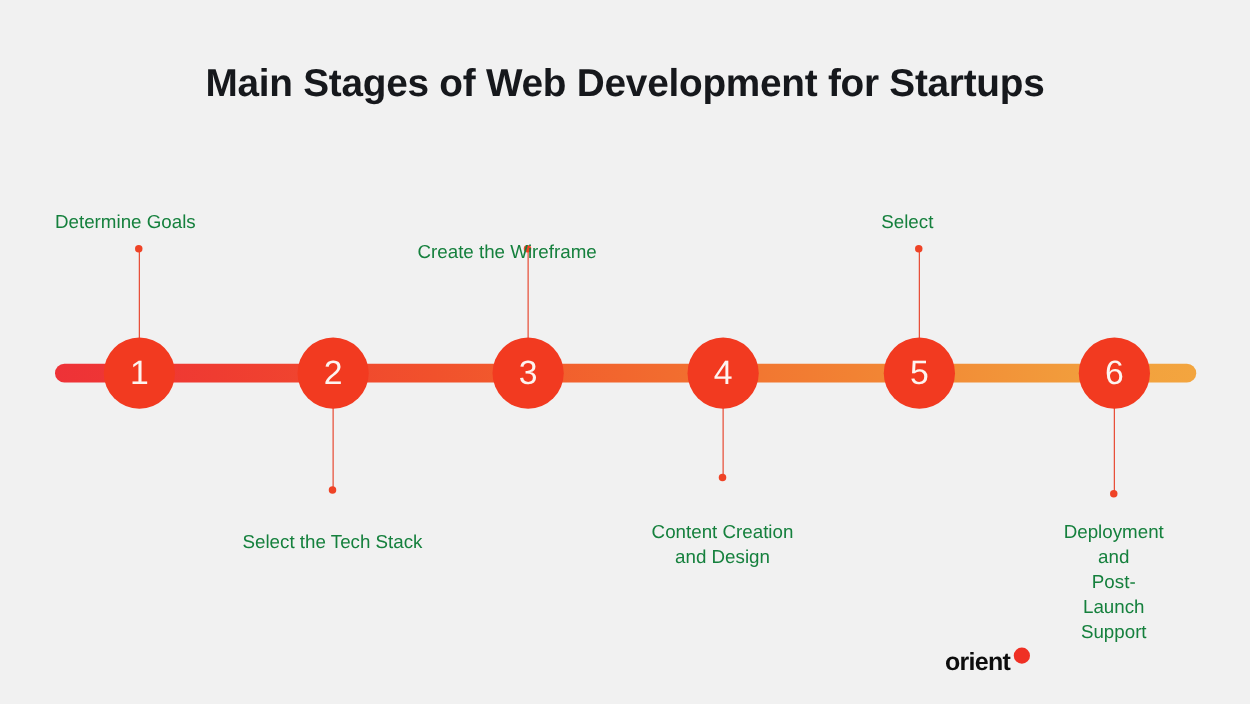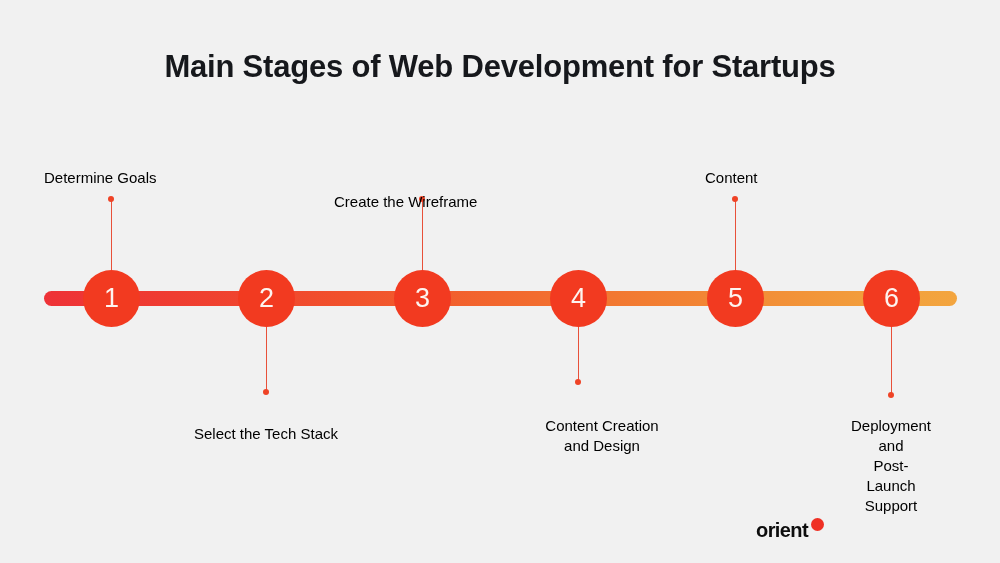--- a/index.html
+++ b/index.html
@@ -95,30 +95,30 @@
   .stem-dot.dn-2 { left: 266px; top: 389px; }
   .stem.dn-4 { left: 578px; top: 326px; height: 55px; }
   .stem-dot.dn-4 { left: 578px; top: 379px; }
   .stem.dn-6 { left: 891px; top: 326px; height: 68px; }
   .stem-dot.dn-6 { left: 891px; top: 392px; }
 
   
   .label {
     position: absolute;
     font-size: 15px;
-    color: #000000;
+    color: #15803d;
     line-height: 20px;
     white-space: pre-line;
   }
   .label.top-1  { left: 44px;  top: 168px; }
   .label.top-3  { left: 334px; top: 168px; margin-top: 24px; }
   .label.top-5  { left: 705px; top: 168px; }
 
   .label.bot-2  { left: 266px; top: 424px; transform: translateX(-50%); text-align: center; }
-  .label.bot-4  { left: 578px; top: 416px; transform: translateX(-50%); text-align: center; margin-left: 24px; }
+  .label.bot-4  { left: 578px; top: 416px; transform: translateX(-50%); text-align: center; }
   .label.bot-6  { left: 891px; top: 416px; transform: translateX(-50%); text-align: center; }
 
   
   .logo {
     position: absolute;
     right: 28px;
     bottom: 23px;
     display: flex;
     align-items: flex-end;
   }
@@ -162,21 +162,21 @@
 
   <div class="step s1">1</div>
   <div class="step s2">2</div>
   <div class="step s3">3</div>
   <div class="step s4">4</div>
   <div class="step s5">5</div>
   <div class="step s6">6</div>
 
   <div class="label top-1">Determine Goals</div>
   <div class="label top-3">Create the Wireframe</div>
-  <div class="label top-5">Content</div>
+  <div class="label top-5">Select</div>
   <div class="label bot-2">Select the Tech Stack</div>
   <div class="label bot-4">Content Creation
 and Design</div>
   <div class="label bot-6">Deployment and
 Post-Launch Support</div>
 
   <div class="logo">
     <span class="logo-text">orient</span>
     <span class="logo-dot"></span>
   </div>

